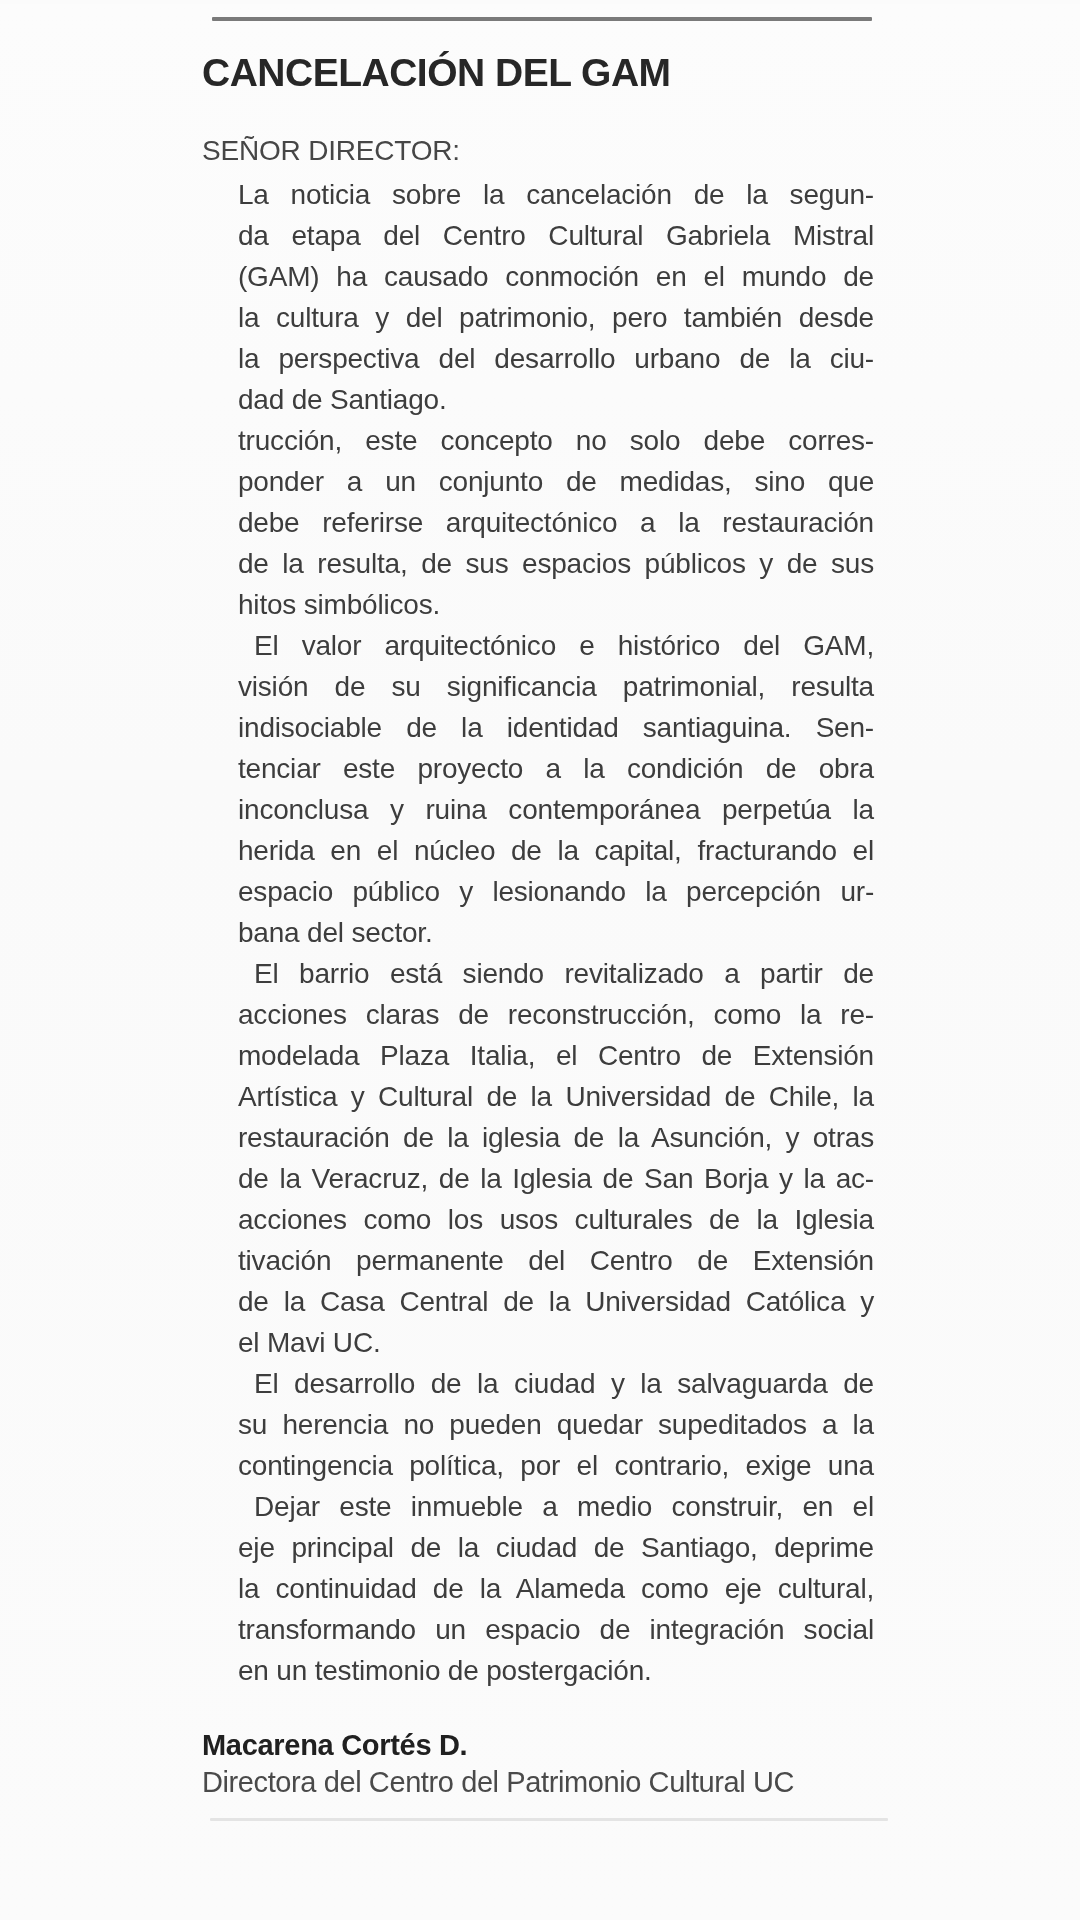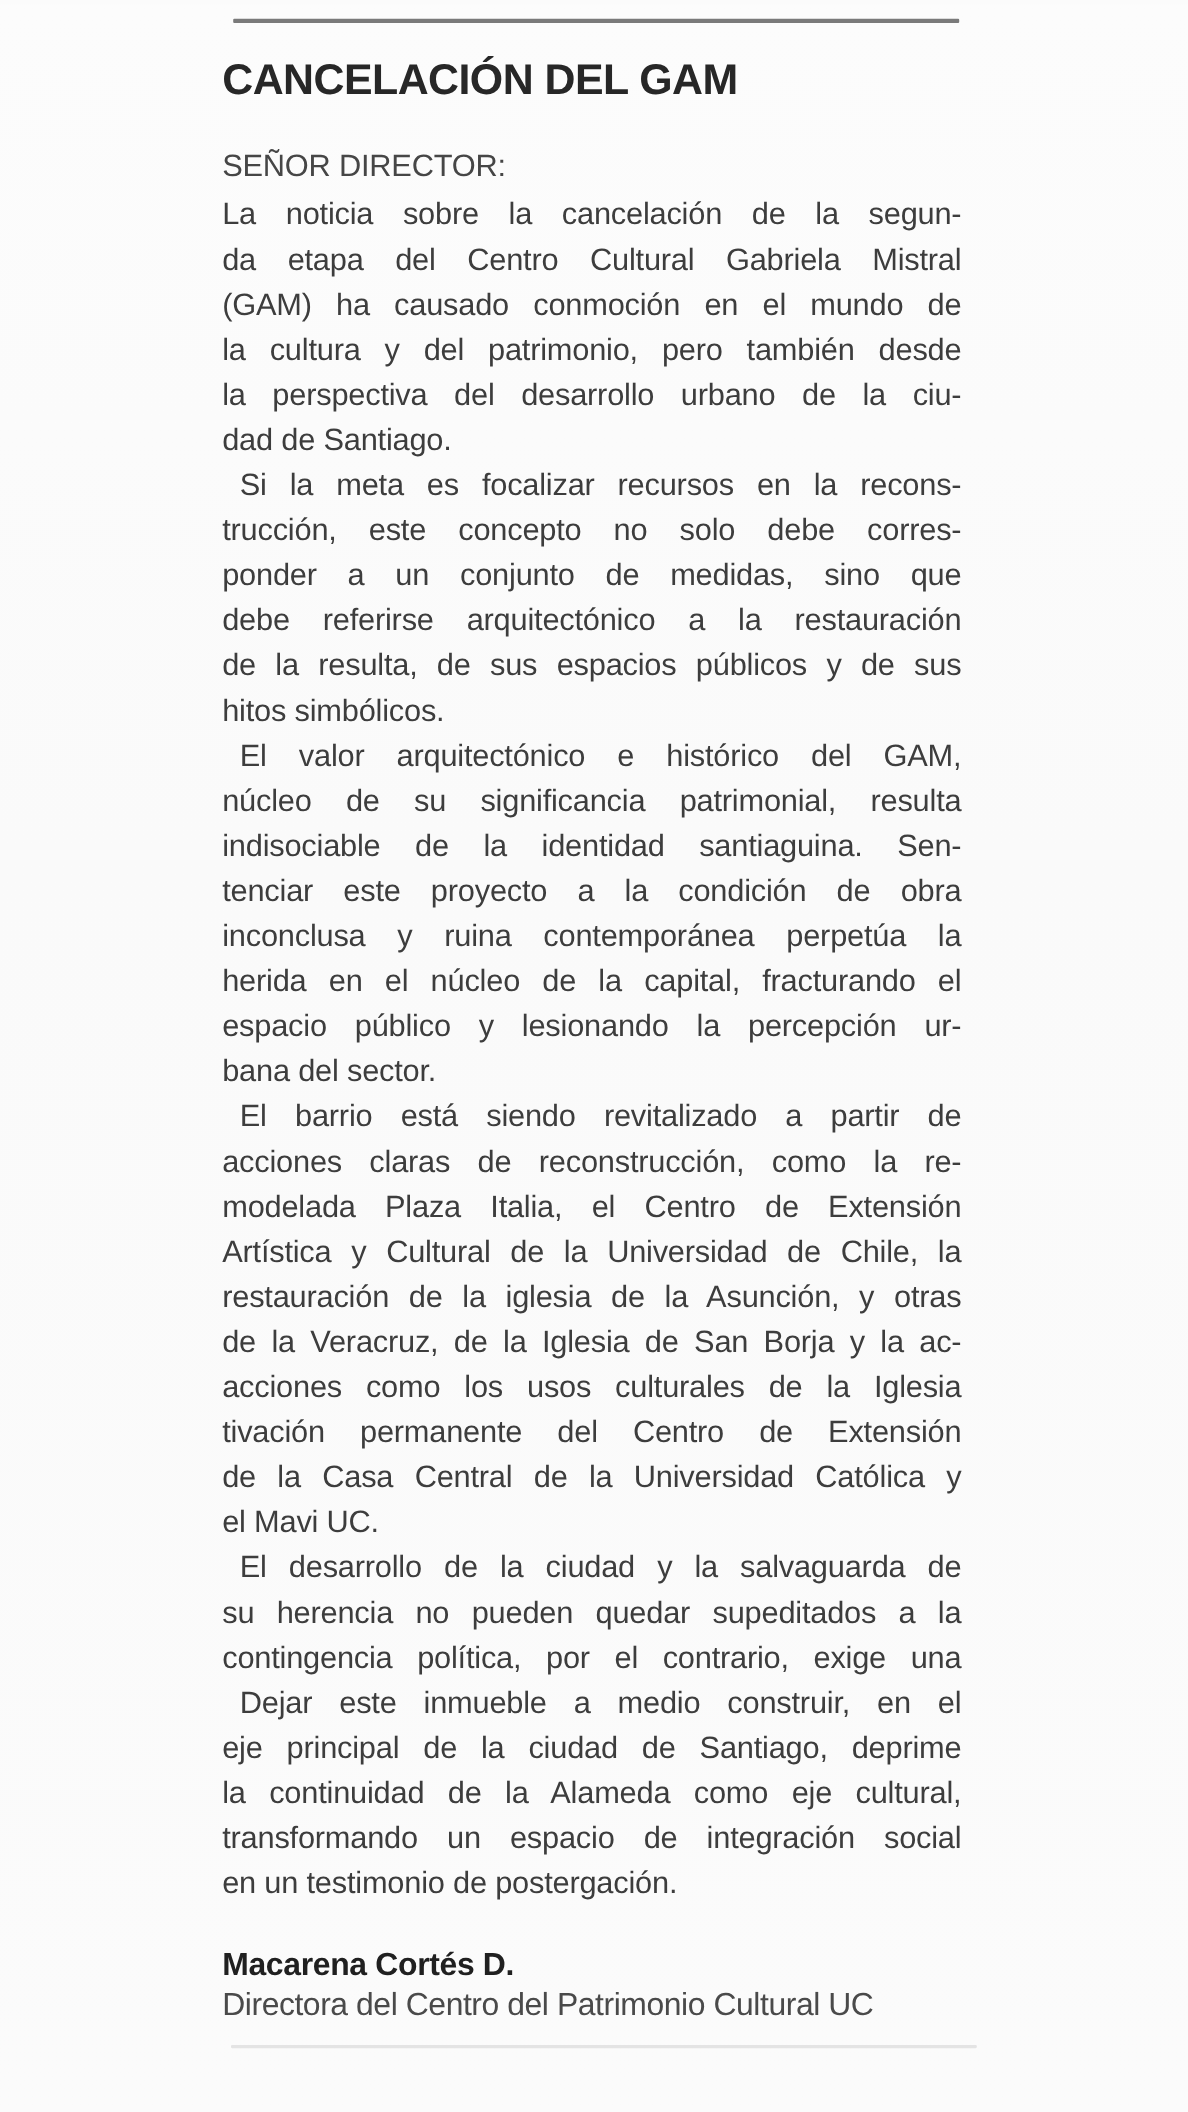--- a/index.html
+++ b/index.html
@@ -21,21 +21,21 @@
   }
   .title {
     margin-top:30px;
     font-size:39px; font-weight:bold; color:#272727;
     letter-spacing:-0.5px; line-height:44px;
   }
   .salutation {
     margin-top:40px;
     font-size:28px; color:#464646; letter-spacing:-0.2px; line-height:32px;
   }
-  .article-body { margin-top:7px; }
+  .article-body { margin-top:7px;margin-left:36px; }
   .line {
     font-size:28px; line-height:41px; color:#3d3d3d;
     letter-spacing:-0.2px;
     text-align:justify; text-align-last:justify;
   }
   .line.para-first-indent { padding-left:16px; }
   .line.para-last { text-align-last:left; }
   .signature { margin-top:36px; }
   .sig-name {
     font-size:29px; font-weight:bold; color:#202020; line-height:37px;
@@ -60,30 +60,29 @@
     <div class="article-body">
         <div class="para">
           <div class="line">La noticia sobre la cancelación de la segun-</div>
           <div class="line">da etapa del Centro Cultural Gabriela Mistral</div>
           <div class="line">(GAM) ha causado conmoción en el mundo de</div>
           <div class="line">la cultura y del patrimonio, pero también desde</div>
           <div class="line">la perspectiva del desarrollo urbano de la ciu-</div>
           <div class="line para-last">dad de Santiago.</div>
         </div>
         <div class="para">
-          <div class="line para-first-indent">Si la meta es focalizar recursos en la recons-</div>
           <div class="line">trucción, este concepto no solo debe corres-</div>
           <div class="line">ponder a un conjunto de medidas, sino que</div>
           <div class="line">debe referirse arquitectónico a la restauración</div>
           <div class="line">de la resulta, de sus espacios públicos y de sus</div>
           <div class="line para-last">hitos simbólicos.</div>
         </div>
         <div class="para">
           <div class="line para-first-indent">El valor arquitectónico e histórico del GAM,</div>
-          <div class="line">núcleo de su significancia patrimonial, resulta</div>
+          <div class="line">visión de su significancia patrimonial, resulta</div>
           <div class="line">indisociable de la identidad santiaguina. Sen-</div>
           <div class="line">tenciar este proyecto a la condición de obra</div>
           <div class="line">inconclusa y ruina contemporánea perpetúa la</div>
           <div class="line">herida en el núcleo de la capital, fracturando el</div>
           <div class="line">espacio público y lesionando la percepción ur-</div>
           <div class="line para-last">bana del sector.</div>
         </div>
         <div class="para">
           <div class="line para-first-indent">El barrio está siendo revitalizado a partir de</div>
           <div class="line">acciones claras de reconstrucción, como la re-</div>

